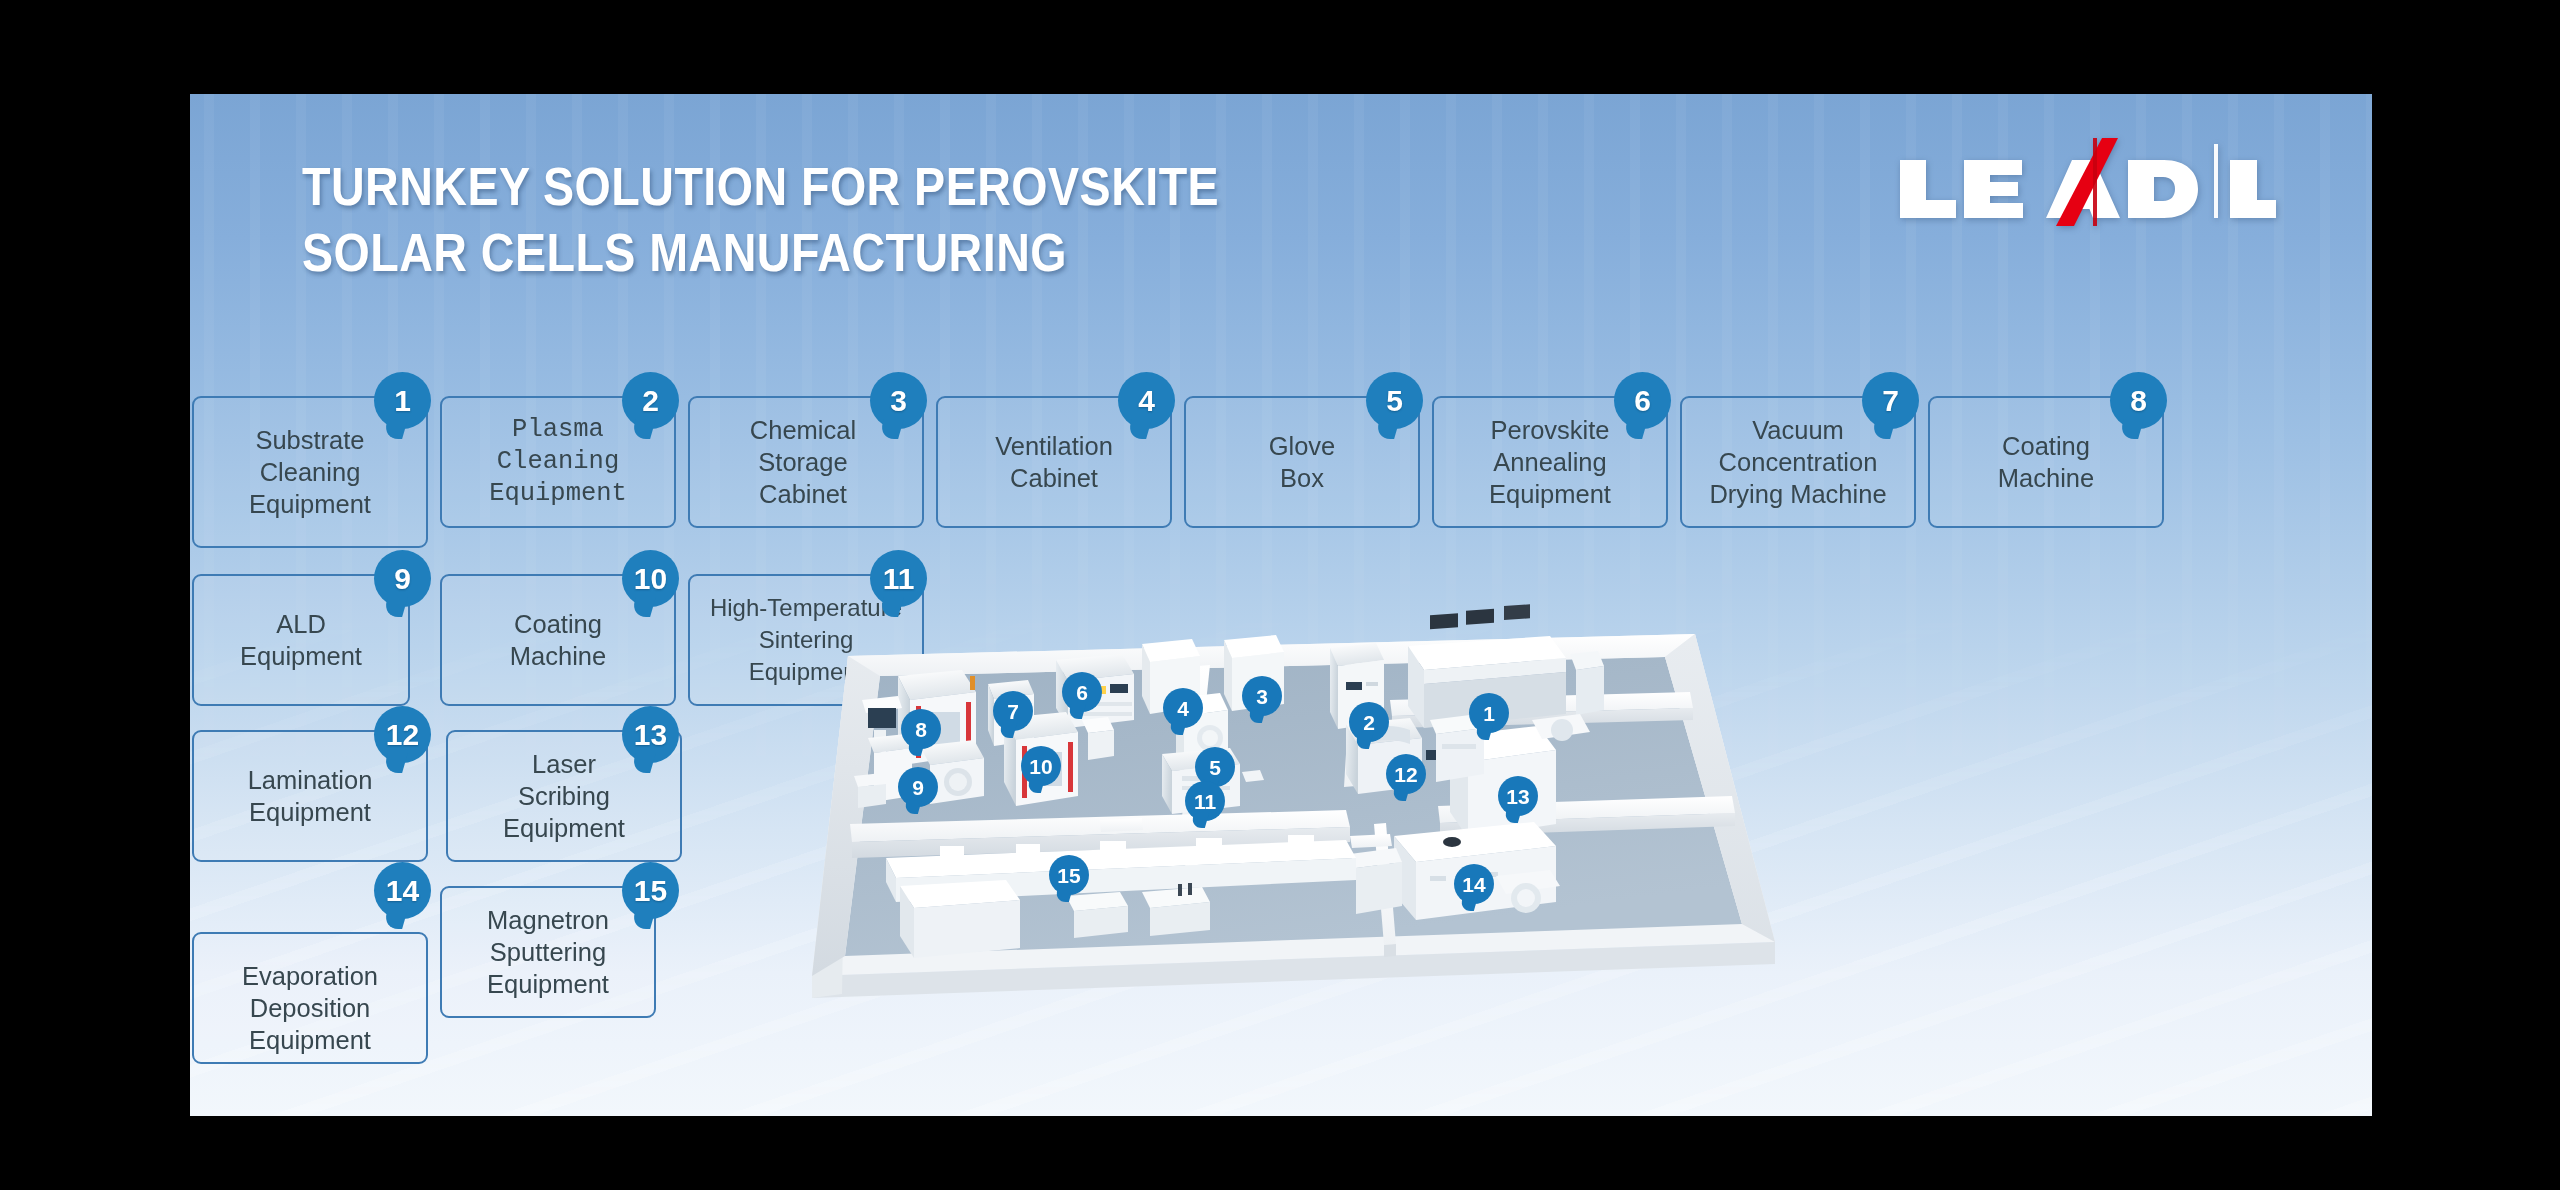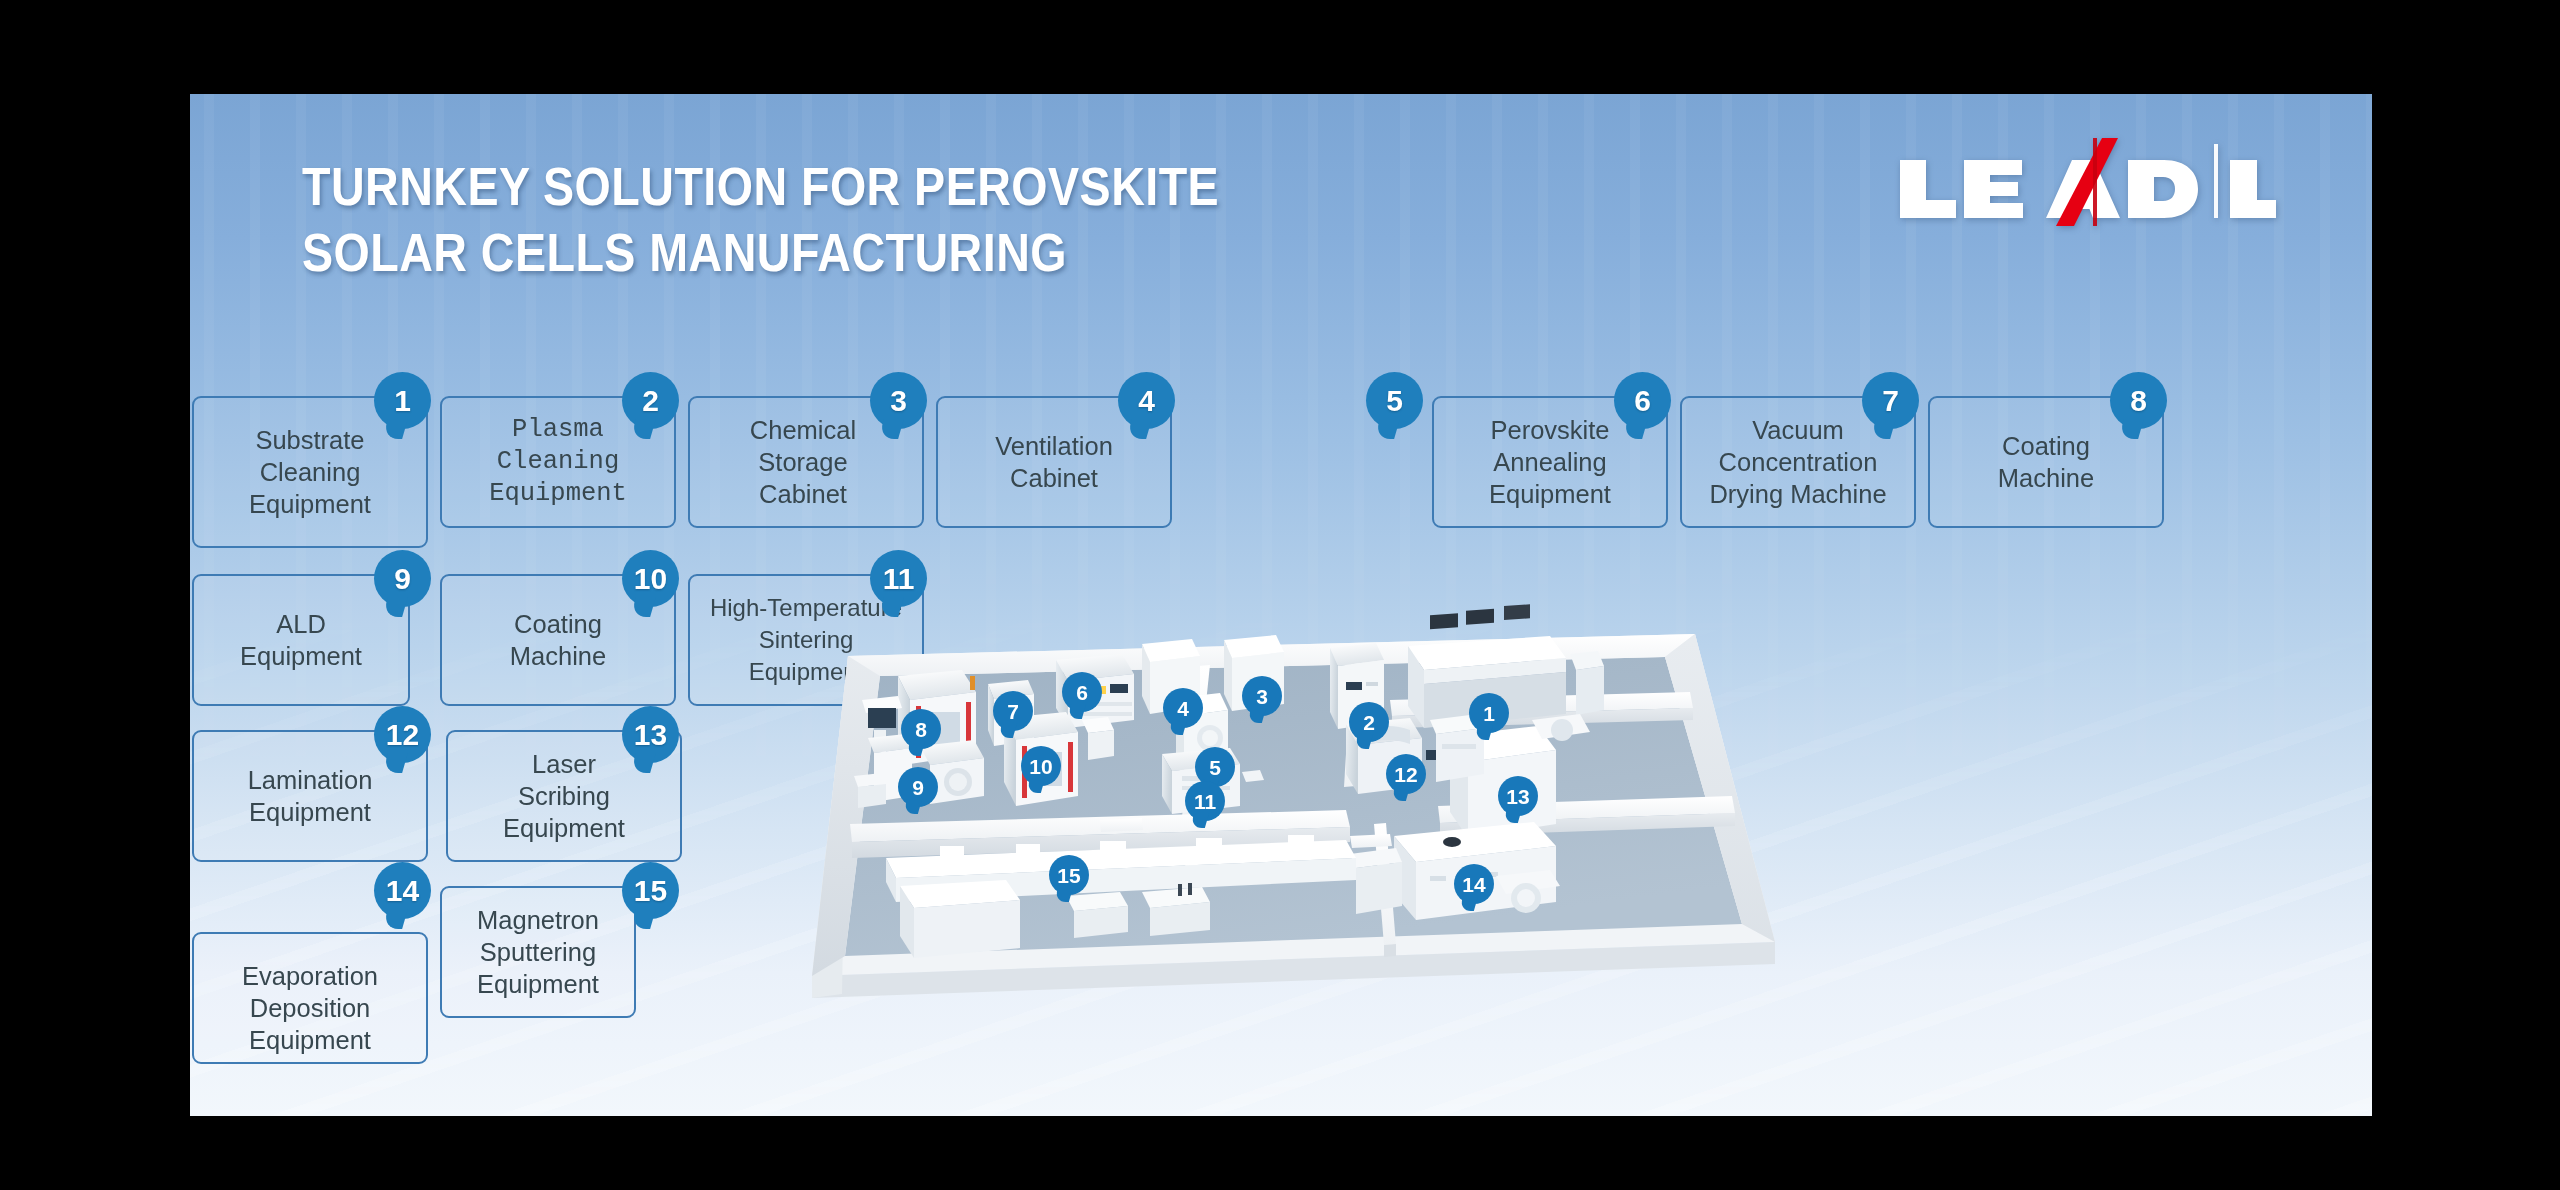--- a/index.html
+++ b/index.html
@@ -213,20 +213,24 @@
   </div>
 
   <div class="card" style="left:746px;top:302px;width:236px;height:132px;">
     <span>Ventilation
 Cabinet</span>
   </div>
   <div class="badge" style="left:928px;top:278px;">
     <span>4</span>
   </div>
 
+  <div class="card" style="left:994px;top:302px;width:236px;height:132px;">
+    <span>Glove
+Box</span>
+  </div>
   <div class="badge" style="left:1176px;top:278px;">
     <span>5</span>
   </div>
 
   <div class="card" style="left:1242px;top:302px;width:236px;height:132px;">
     <span>Perovskite
 Annealing
 Equipment</span>
   </div>
   <div class="badge" style="left:1424px;top:278px;">
@@ -294,21 +298,21 @@
 
   <div class="card" style="left:2px;top:838px;width:236px;height:132px;align-items:flex-end;">
     <span>Evaporation
 Deposition
 Equipment</span>
   </div>
   <div class="badge" style="left:184px;top:768px;">
     <span>14</span>
   </div>
 
-  <div class="card" style="left:250px;top:792px;width:196px;height:132px;">
+  <div class="card" style="left:250px;top:792px;width:216px;height:132px;">
     <span>Magnetron
 Sputtering
 Equipment</span>
   </div>
   <div class="badge" style="left:432px;top:768px;">
     <span>15</span>
   </div>
 
   <div id="scene">
     <svg viewBox="0 0 1000 480">

